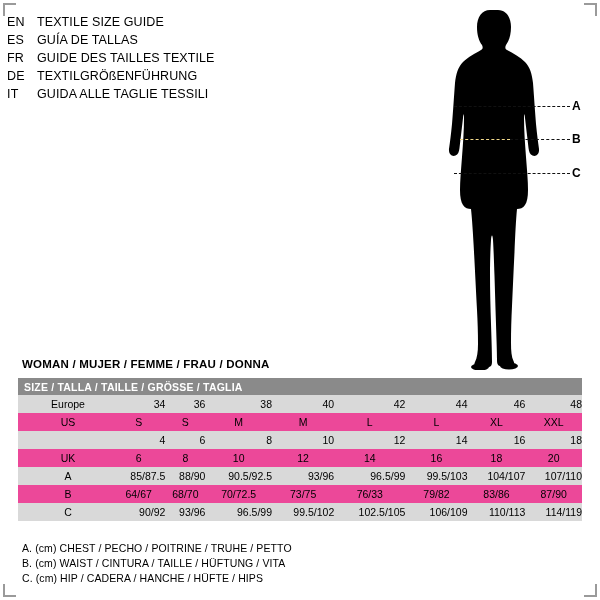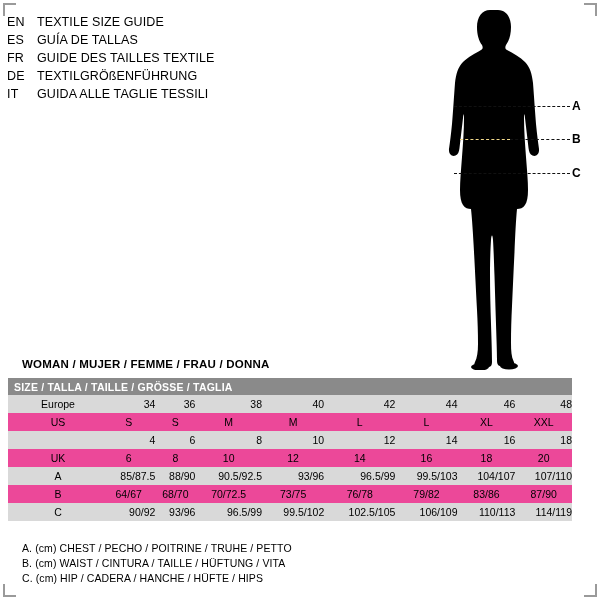--- a/index.html
+++ b/index.html
@@ -80,21 +80,21 @@
     left: 22px;
     top: 358px;
     font-size: 11.5px;
     font-weight: bold;
     letter-spacing: 0.2px;
   }
 
   
   .size-table {
     position: absolute;
-    left: 8px;
+    left: 18px;
     top: 378px;
     width: 564px;
     border-collapse: collapse;
     font-size: 10.5px;
   }
   .size-table td, .size-table th {
     padding: 0;
     height: 18px;
     text-align: center;
     font-weight: normal;
@@ -313,21 +313,21 @@
         <td>104/107</td>
         <td>107/110</td>
       </tr>
 
       <tr class="r-white">
         <td class="rowhead">B</td>
         <td>64/67</td>
         <td>68/70</td>
         <td>70/72.5</td>
         <td>73/75</td>
-        <td>76/78</td>
+        <td>76/33</td>
         <td>79/82</td>
         <td>83/86</td>
         <td>87/90</td>
       </tr>
 
       <tr class="r-grey">
         <td class="rowhead">C</td>
         <td>90/92</td>
         <td>93/96</td>
         <td>96.5/99</td>

